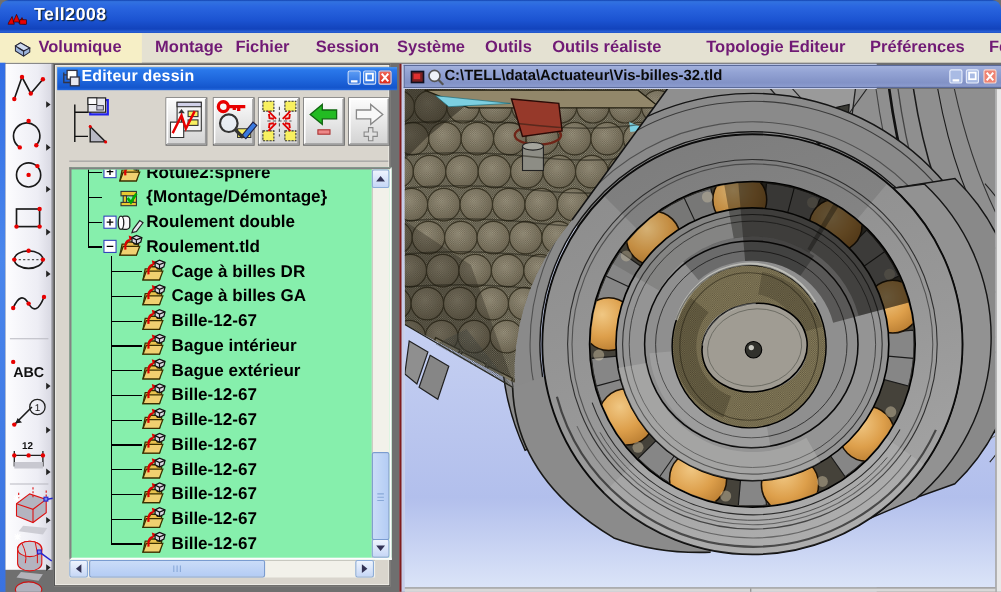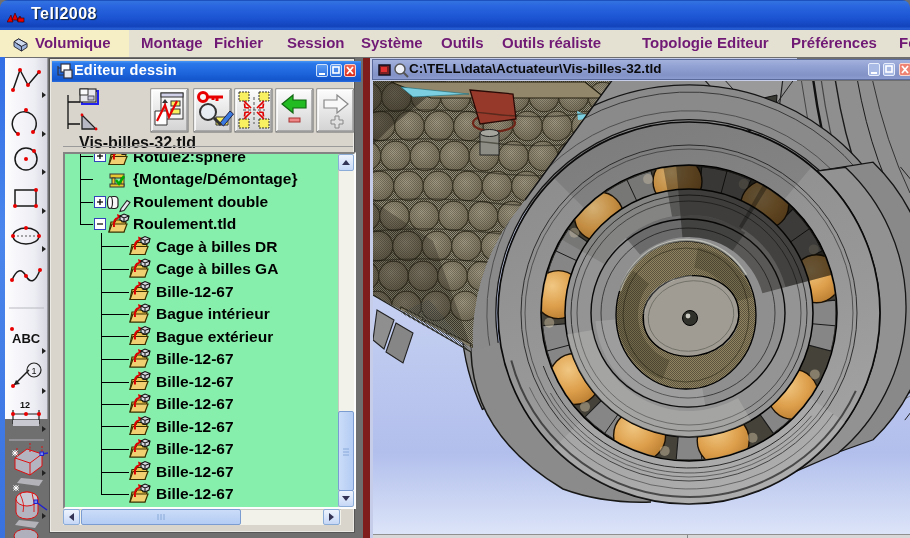--- a/index.html
+++ b/index.html
@@ -3,27 +3,27 @@
 font-family:"Liberation Sans",sans-serif;background:#6f6f6f;}
 *{box-sizing:border-box;}
 .abs{position:absolute;}
 #titlebar{left:0;top:0;width:910px;height:30px;
 background:linear-gradient(#1241ad 0%,#3272e0 5%,#2a66e0 20%,#1c54d2 60%,#1243bc 88%,#2a62d8 97%,#1a4cc0 100%);
 border-radius:8px 8px 0 0;}
 #apptitle{left:31px;top:5px;color:#fff;font-weight:bold;font-size:16px;letter-spacing:0.5px;text-shadow:1px 1px 1px #123;}
 #menubar{left:5px;top:30px;width:905px;height:27px;background:#e4e1d2;}
 #menuhl{left:-5px;top:0;width:129px;height:27px;background:#f6efc6;}
 .mi{position:absolute;top:4px;font-weight:bold;font-size:15px;color:#701a75;white-space:pre;}
-#leftbar{left:5px;top:58px;width:43px;height:361px;background:linear-gradient(90deg,#fdfdff 0%,#ededf4 70%,#d8d8e2 100%);border-right:1px solid #9a9aa2;text-align:center;}
+#leftbar{left:5px;top:58px;width:43px;height:460px;background:linear-gradient(90deg,#fdfdff 0%,#ededf4 70%,#d8d8e2 100%);border-right:1px solid #9a9aa2;text-align:center;}
 #lstrip{left:0;top:30px;width:5px;height:508px;background:linear-gradient(#2e6ae4,#4a86ec 40%,#3a72e0);}
 #edwin{left:49px;top:58px;width:306px;height:475px;background:#d9d5cd;border:1px solid #555;box-shadow:inset 0 0 0 1px #eceae4;}
 #edtitle{left:2px;top:2px;width:309px;height:21px;
 background:linear-gradient(#4896f4 0%,#2a78ea 12%,#1e66dc 55%,#1455cc 90%,#2a6ee0 100%);}
 #edtitletxt{left:24px;top:3px;color:#fff;font-weight:bold;font-size:14.5px;letter-spacing:0.2px;}
-#docwin{left:363px;top:58px;width:434px;height:480px;background:#c6cde8;border-left:7px solid #7f1d1d;}
+#docwin{left:363px;top:58px;width:434px;height:480px;background:#c6cde8;border-left:2px solid #7f1d1d;}
 #doctitle{left:2px;top:1px;width:545px;height:21px;
 background:linear-gradient(#a3b1dc 0%,#93a3d4 30%,#8292c6 80%,#8c9cd0 100%);border:1px solid #5a6a9a;border-right:none;}
 #doctitletxt{left:39px;top:3px;color:#0a0a0a;font-weight:bold;font-size:13.5px;white-space:pre;}
 #viewport{left:3px;top:23px;width:537px;height:453px;background:#dde4f8;}
 #vpright{left:540px;top:23px;width:7px;height:457px;background:#e8e8e8;border-left:1px solid #909090;}
 #vpbottom{left:3px;top:476px;width:537px;height:4px;background:#d8d8d8;border-top:1px solid #909090;}
 .xpbtn{position:absolute;width:12px;height:13px;border-radius:2px;}
 .grp{position:absolute;font-weight:bold;font-size:16px;color:#111;white-space:pre;background:#d9d5cd;padding:0 3px;}
 #treebox{left:13px;top:93px;width:293px;height:357px;background:#86efac;
 border-top:2px solid #838383;border-left:2px solid #838383;border-bottom:2px solid #fdfdfd;border-right:2px solid #fdfdfd;overflow:hidden;}
@@ -518,21 +518,20 @@
 </g>
 <g transform="translate(216,0)">
 <path d="M6 17 L17 8 V13 H30 V21 H17 V26 Z" fill="#22bb22" stroke="#116611" stroke-width="1.2"></path>
 <rect x="13" y="31" width="11" height="4" fill="#ee8888" stroke="#aa3333"></rect>
 </g>
 <g transform="translate(257,0)">
 <path d="M31 17 L20 8 V13 H7 V21 H20 V26 Z" fill="#f8f8f8" stroke="#888" stroke-width="1.2"></path>
 <path d="M18 29 h4 v4 h4 v4 h-4 v4 h-4 v-4 h-4 v-4 h4 z" fill="#e0e0e0" stroke="#888"></path>
 </g>
     </svg>
-<div class="grp" style="left:26px;top:75px">Vis-billes-32.tld</div>
 <div class="abs" style="left:13px;top:87px;width:290px;height:1px;background:#9a9a9a"></div>
 <div class="abs" id="treebox"><svg width="289" height="353" viewBox="0 0 289 353">
         <g stroke="#000" stroke-width="1" shape-rendering="crispEdges">
 <line x1="15.5" y1="0" x2="15.5" y2="70"></line>
 <line x1="36.5" y1="79" x2="36.5" y2="340"></line>
 <line x1="15" y1="2.5" x2="28" y2="2.5"></line>
 <line x1="15" y1="25.5" x2="28" y2="25.5"></line>
 <line x1="15" y1="48.5" x2="28" y2="48.5"></line>
 <line x1="15" y1="70.5" x2="28" y2="70.5"></line>
 <line x1="36" y1="92.5" x2="64" y2="92.5"></line>

